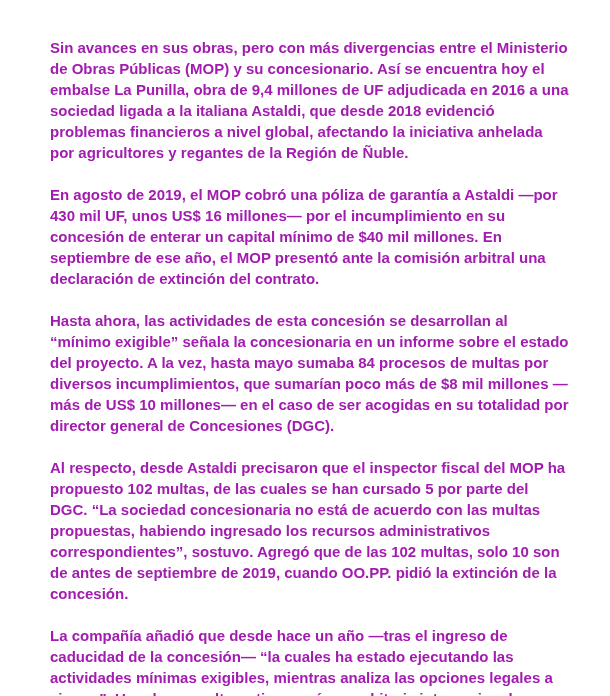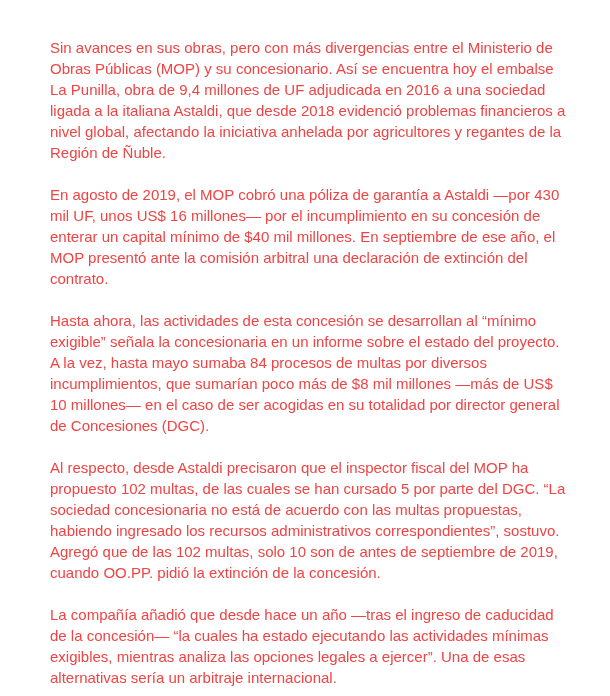--- a/index.html
+++ b/index.html
@@ -16,22 +16,22 @@
   }
   .article-body {
     box-sizing: content-box;
     width: 519px;
     padding: 37px 41px 0 50px;
   }
   .article-body p {
     margin: 0 0 21px 0;
     font-size: 15px;
     line-height: 21px;
-    font-weight: 400;
-    color: #ef4444;
+    font-weight: 700;
+    color: #a21caf;
     text-align: left;
     letter-spacing: 0;
     word-spacing: normal;
   }
 </style>
 </head>
 <body>
 
 <main class="article-body">
   <p>Sin avances en sus obras, pero con más divergencias entre el Ministerio de Obras Públicas (MOP) y su concesionario. Así se encuentra hoy el embalse La Punilla, obra de 9,4 millones de UF adjudicada en 2016 a una sociedad ligada a la italiana Astaldi, que desde 2018 evidenció problemas financieros a nivel global, afectando la iniciativa anhelada por agricultores y regantes de la Región de Ñuble.</p>

